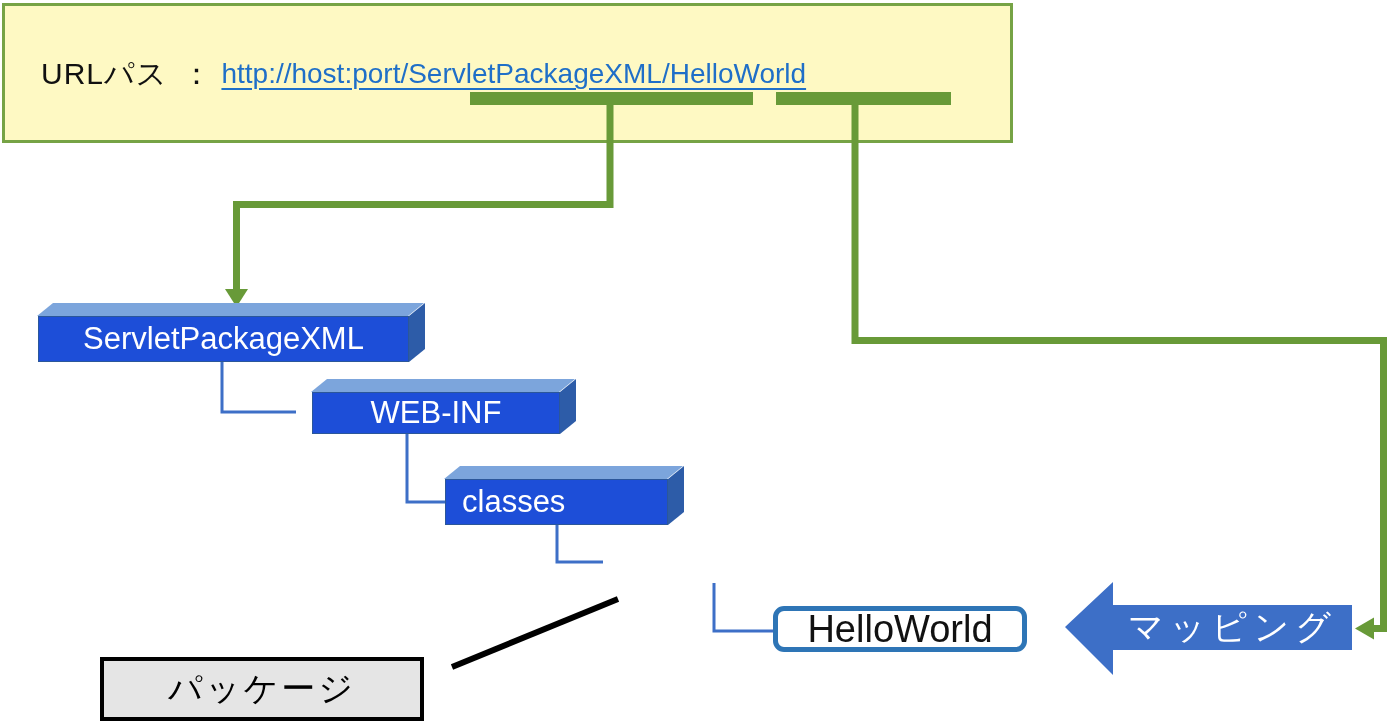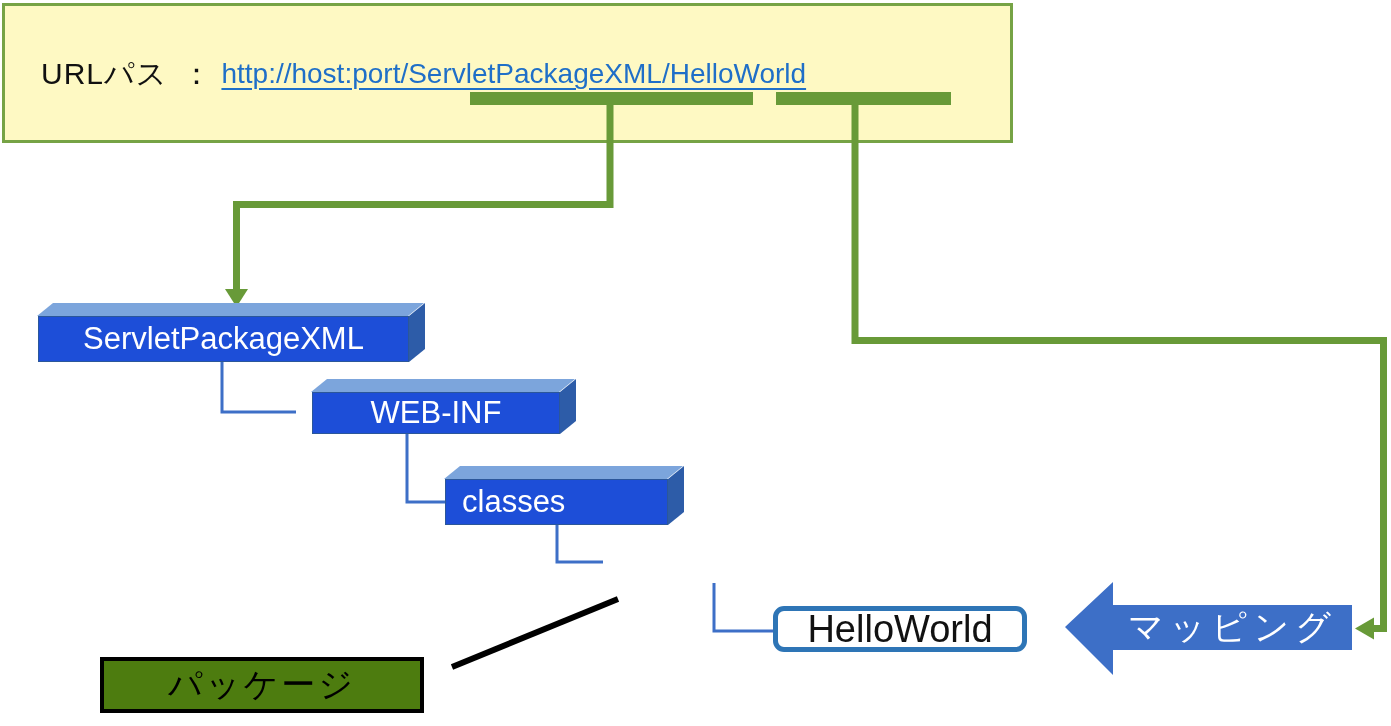--- a/index.html
+++ b/index.html
@@ -93,22 +93,22 @@
     position:absolute; left:1113px; top:605px;
     width:239px; height:45px;
     display:flex; align-items:center; justify-content:center;
     color:#ffffff; font-size:35px; letter-spacing:6px;
     z-index:3;
   }
 
   
   .package-box {
     position:absolute; left:100px; top:657px;
-    width:324px; height:56px;
-    background:#4d7c0f;
+    width:324px; height:64px;
+    background:#e5e5e5;
     border:4px solid #000000;
     display:flex; align-items:center; justify-content:center;
     font-size:34px; color:#000000; letter-spacing:3px;
     z-index:3;
   }
 </style>
 </head>
 <body>
 
 <div class="canvas">

